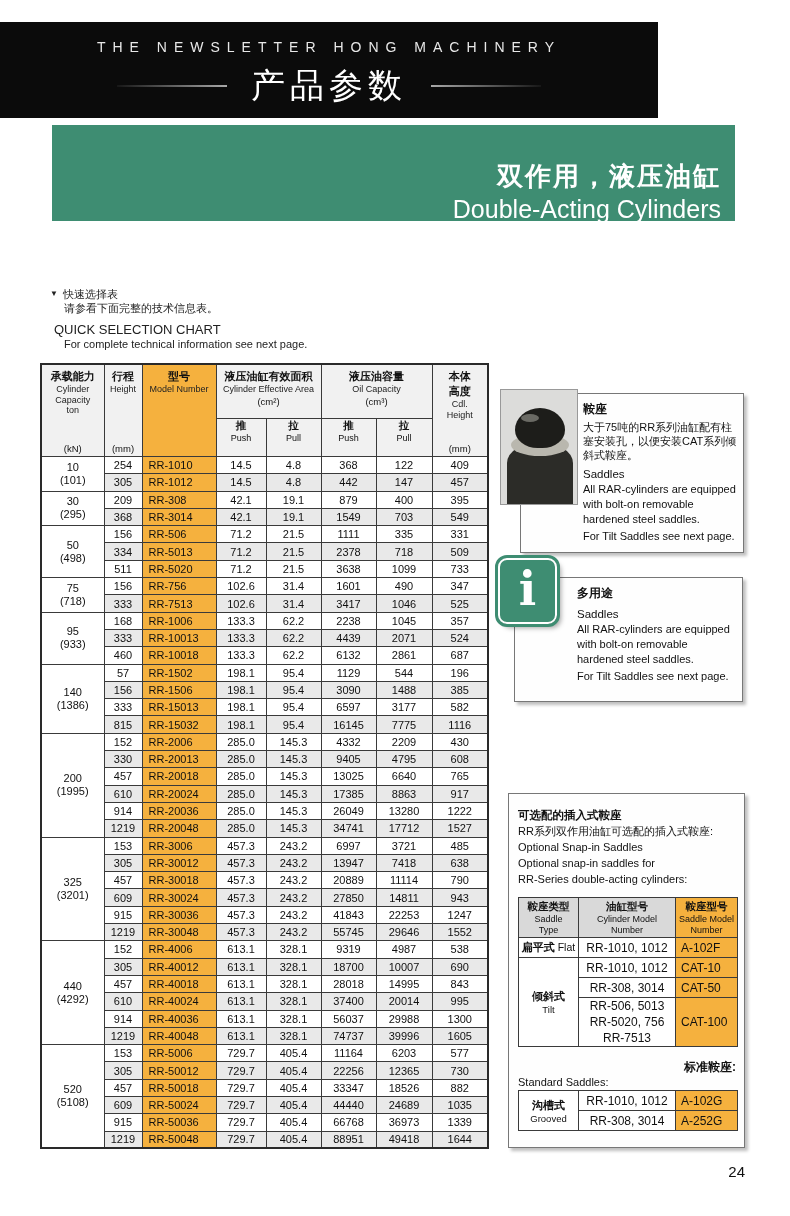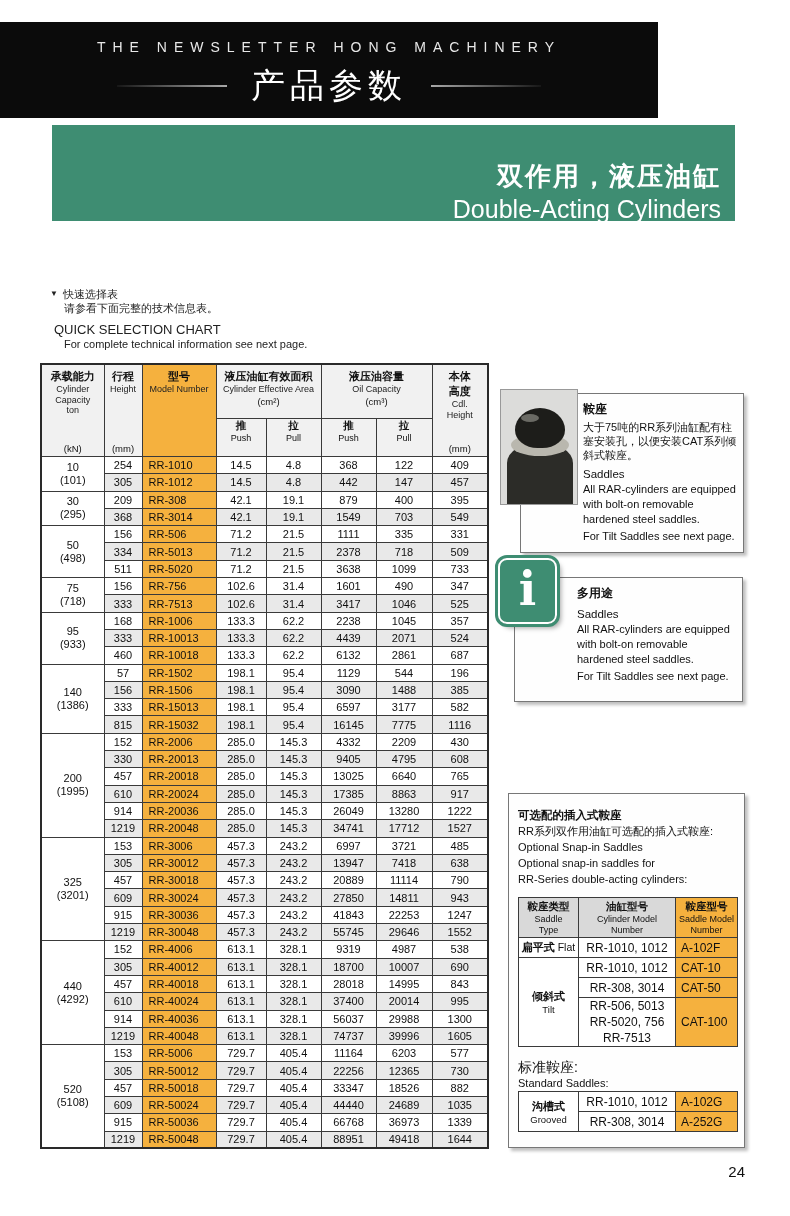--- a/index.html
+++ b/index.html
@@ -82,21 +82,21 @@
   .saddle-table .hzh { font-size:10.5px; font-weight:bold; display:block; }
   .saddle-table .hen { font-size:9px; display:block; line-height:10.5px; }
   .saddle-table td { font-size:12px; height:20px; background:#fff; }
   .saddle-table td.oc { background:#f5b13e; text-align:left; padding-left:5px; }
   .saddle-table td.typ .tzh { font-size:11px; font-weight:bold; display:block; }
   .saddle-table td.typ .ten { font-size:9.5px; display:block; }
   .saddle-table td.flatcell { font-size:10.5px; }
   .saddle-table td.flatcell b { font-size:11px; }
   .saddle-table td.multi div { line-height:16px; }
   .std-head { margin-top:12px; }
-  .std-head .z { font-size:14px; font-weight:normal; }
+  .std-head .z { font-size:12px; font-weight:bold;text-align:right; }
   .std-head .e { font-size:11px; }
   .std-table { margin-top:2px; }
 
   .pagenum { position:absolute; top:1163px; left:700px; width:45px; text-align:right; font-size:15px; color:#111; }
 </style>
 </head>
 <body>
 
 <div id="page">
 

